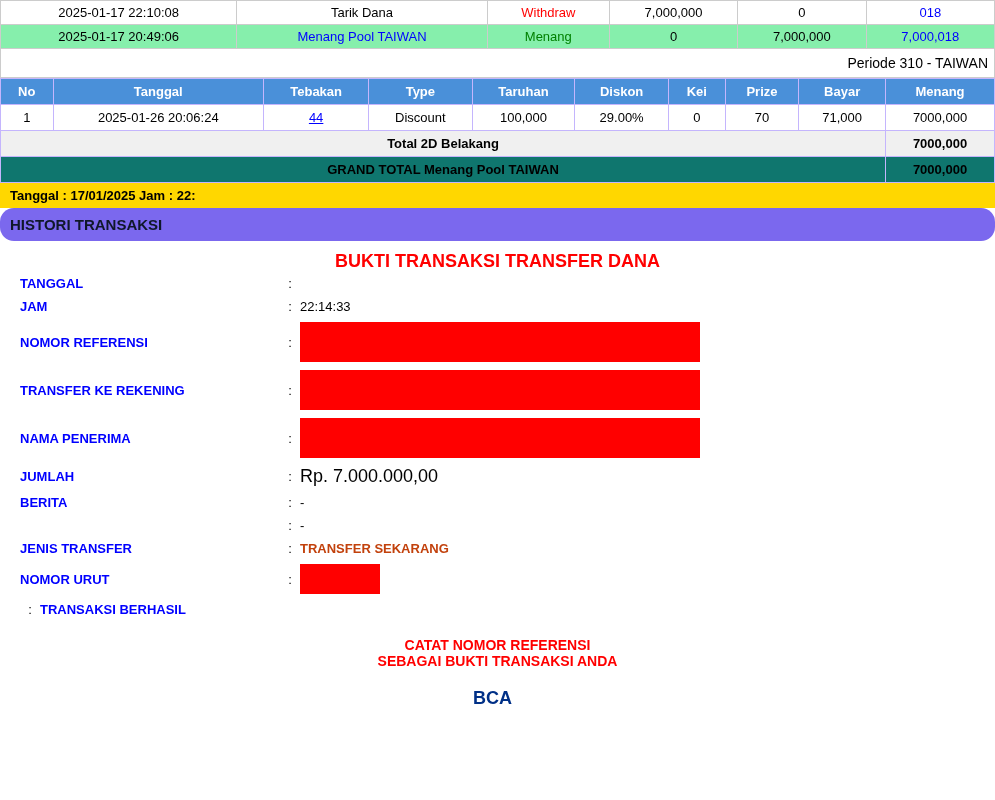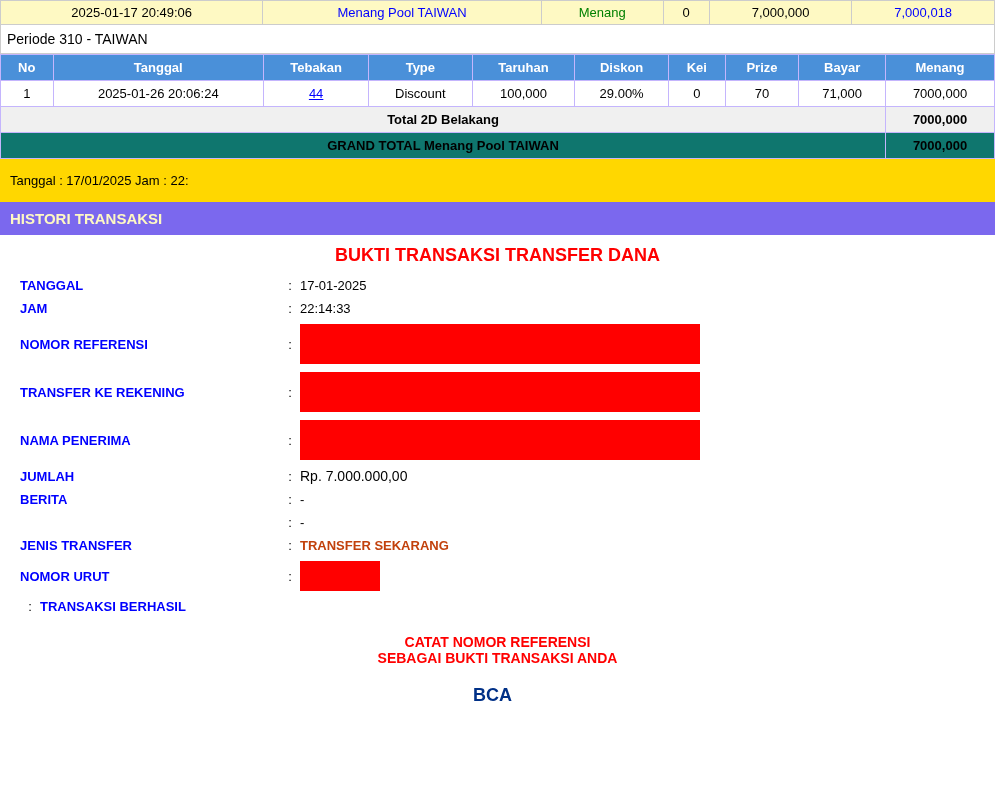--- a/index.html
+++ b/index.html
@@ -2,69 +2,77 @@
 <html><head>
   <meta charset="utf-8">
   <style>
     * { margin: 0; padding: 0; box-sizing: border-box; }
     body { font-family: Arial, sans-serif; font-size: 13px; background: #fff; width: 995px; }
 
     
     .top-table { width: 100%; border-collapse: collapse; }
     .top-table td { border: 1px solid #ccc; padding: 4px 8px; text-align: center; }
     .row-withdraw { background: #fff; }
-    .row-menang { background: #fef9c3; }
+    .row-menang { background: #86efac; }
     .link-blue { color: blue; cursor: pointer; }
 
     
-    .period-header { text-align: left; padding: 6px; font-size: 14px; border: 1px solid #ccc; border-top: none; background: #fff; }
+    .period-header { text-align: right; padding: 6px; font-size: 14px; border: 1px solid #ccc; border-top: none; background: #fff; }
 
     
     .detail-table { width: 100%; border-collapse: collapse; }
     .detail-table th, .detail-table td { border: 1px solid #c4b5fd; padding: 5px 8px; text-align: center; }
     .detail-table th { background: #4a90d9; color: white; font-weight: bold; }
     .detail-table .data-row td { background: #fff; }
     .detail-table .total-row td { background: #f0f0f0; font-weight: bold; }
     .detail-table .grand-total-row td { background: #0f766e; font-weight: bold; text-align: center; }
     .link-cell { color: blue; text-decoration: underline; cursor: pointer; }
 
     
-    .datetime-bar { background: #ffd700; padding: 14px 10px; font-weight: normal; font-size: 13px; }
-
-    
-    .histori-header { background: #7b68ee; color: #fef9c3; font-weight: bold; font-size: 15px; padding: 8px 10px; }
+    .datetime-bar { background: #ffd700; padding: 5px 10px; font-weight: bold; font-size: 13px; }
+
+    
+    .histori-header { background: #7b68ee; color: #0f172a; font-weight: bold; font-size: 15px; padding: 8px 10px; border-radius: 14px; }
 
     
     .transfer-section { padding: 10px 20px; }
-    .transfer-title { color: red; font-weight: bold; font-size: 18px; text-align: center; margin-bottom: 12px; }
+    .transfer-title { color: red; font-weight: bold; font-size: 18px; text-align: center; margin-bottom: 4px; }
 
     .transfer-row { display: flex; align-items: center; margin-bottom: 8px; }
     .transfer-label { color: blue; font-weight: bold; font-size: 13px; width: 260px; }
     .transfer-colon { width: 20px; text-align: center; }
     .transfer-value { flex: 1; font-size: 13px; }
     .red-block { background: red; height: 40px; width: 400px; }
     .red-block-small { background: red; height: 30px; width: 80px; }
 
-    .jumlah-value { font-size: 14px; }
+    .jumlah-value { font-size: 18px; }
     .transfer-sekarang { color: #c2410c; font-weight: bold; }
     .berhasil { color: blue; font-weight: bold; }
 
     
     .catat-section { text-align: center; margin-top: 15px; padding: 5px; }
     .catat-line1 { color: red; font-weight: bold; font-size: 14px; }
     .catat-line2 { color: red; font-weight: bold; font-size: 14px; }
 
     
     .bca-area { text-align: center; padding: 8px; }
   </style>
 </head>
 <body>
 
 <table class="top-table">
   <tbody>
+      <tr class="row-withdraw">
+    <td>2025-01-17 22:10:08</td>
+    <td>Tarik Dana</td>
+    <td style="color:red;">Withdraw</td>
+    <td>7,000,000</td>
+    <td>0</td>
+    <td style="color:blue;">018</td>
+  </tr>
   <tr class="row-menang">
     <td>2025-01-17 20:49:06</td>
     <td class="link-blue">Menang Pool TAIWAN</td>
     <td style="color:green;">Menang</td>
     <td>0</td>
     <td>7,000,000</td>
     <td style="color:blue;">7,000,018</td>
   </tr>
 </tbody>
   </table>
@@ -113,21 +121,20 @@
 <div class="datetime-bar">Tanggal : 17/01/2025 Jam : 22:</div>
 
 <div class="histori-header">HISTORI TRANSAKSI</div>
 
 <div class="transfer-section">
   <div class="transfer-title">BUKTI TRANSAKSI TRANSFER DANA</div>
 
   <div class="transfer-row">
     <div class="transfer-label">TANGGAL</div>
     <div class="transfer-colon">:</div>
-    <div class="transfer-value">17-01-2025</div>
   </div>
 
   <div class="transfer-row">
     <div class="transfer-label">JAM</div>
     <div class="transfer-colon">:</div>
     <div class="transfer-value">22:14:33</div>
   </div>
 
   <div class="transfer-row">
     <div class="transfer-label">NOMOR REFERENSI</div>

